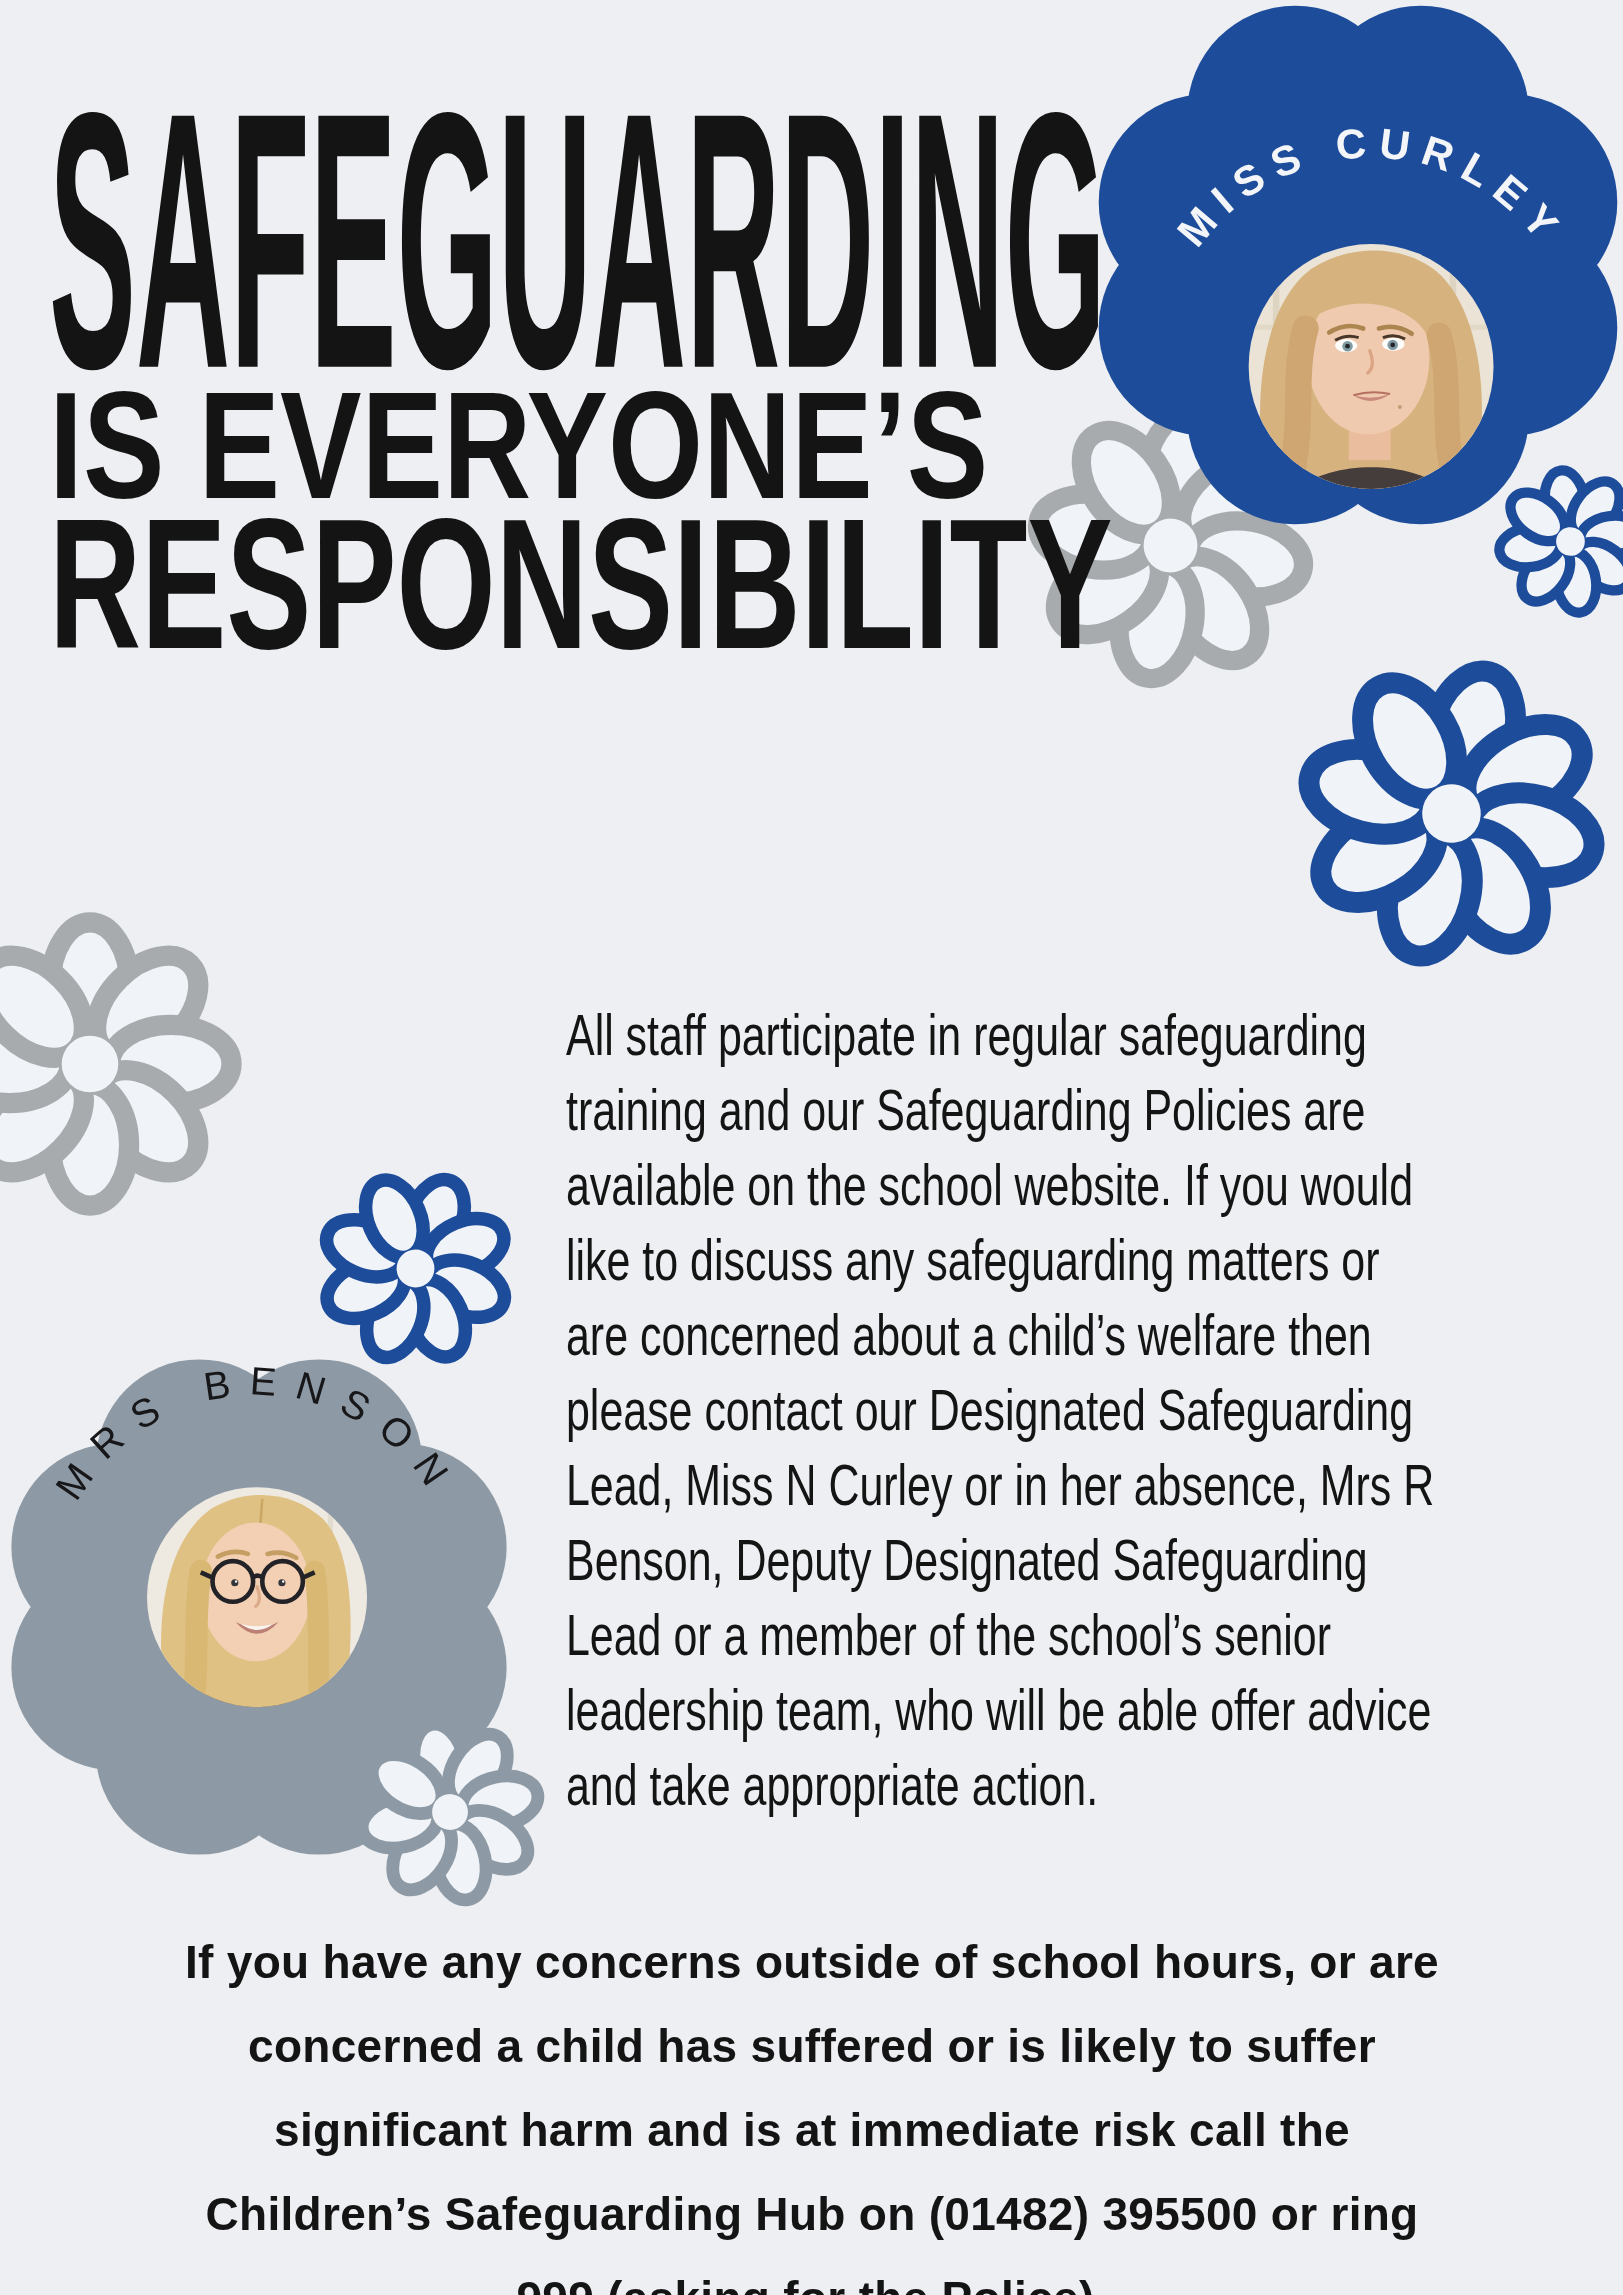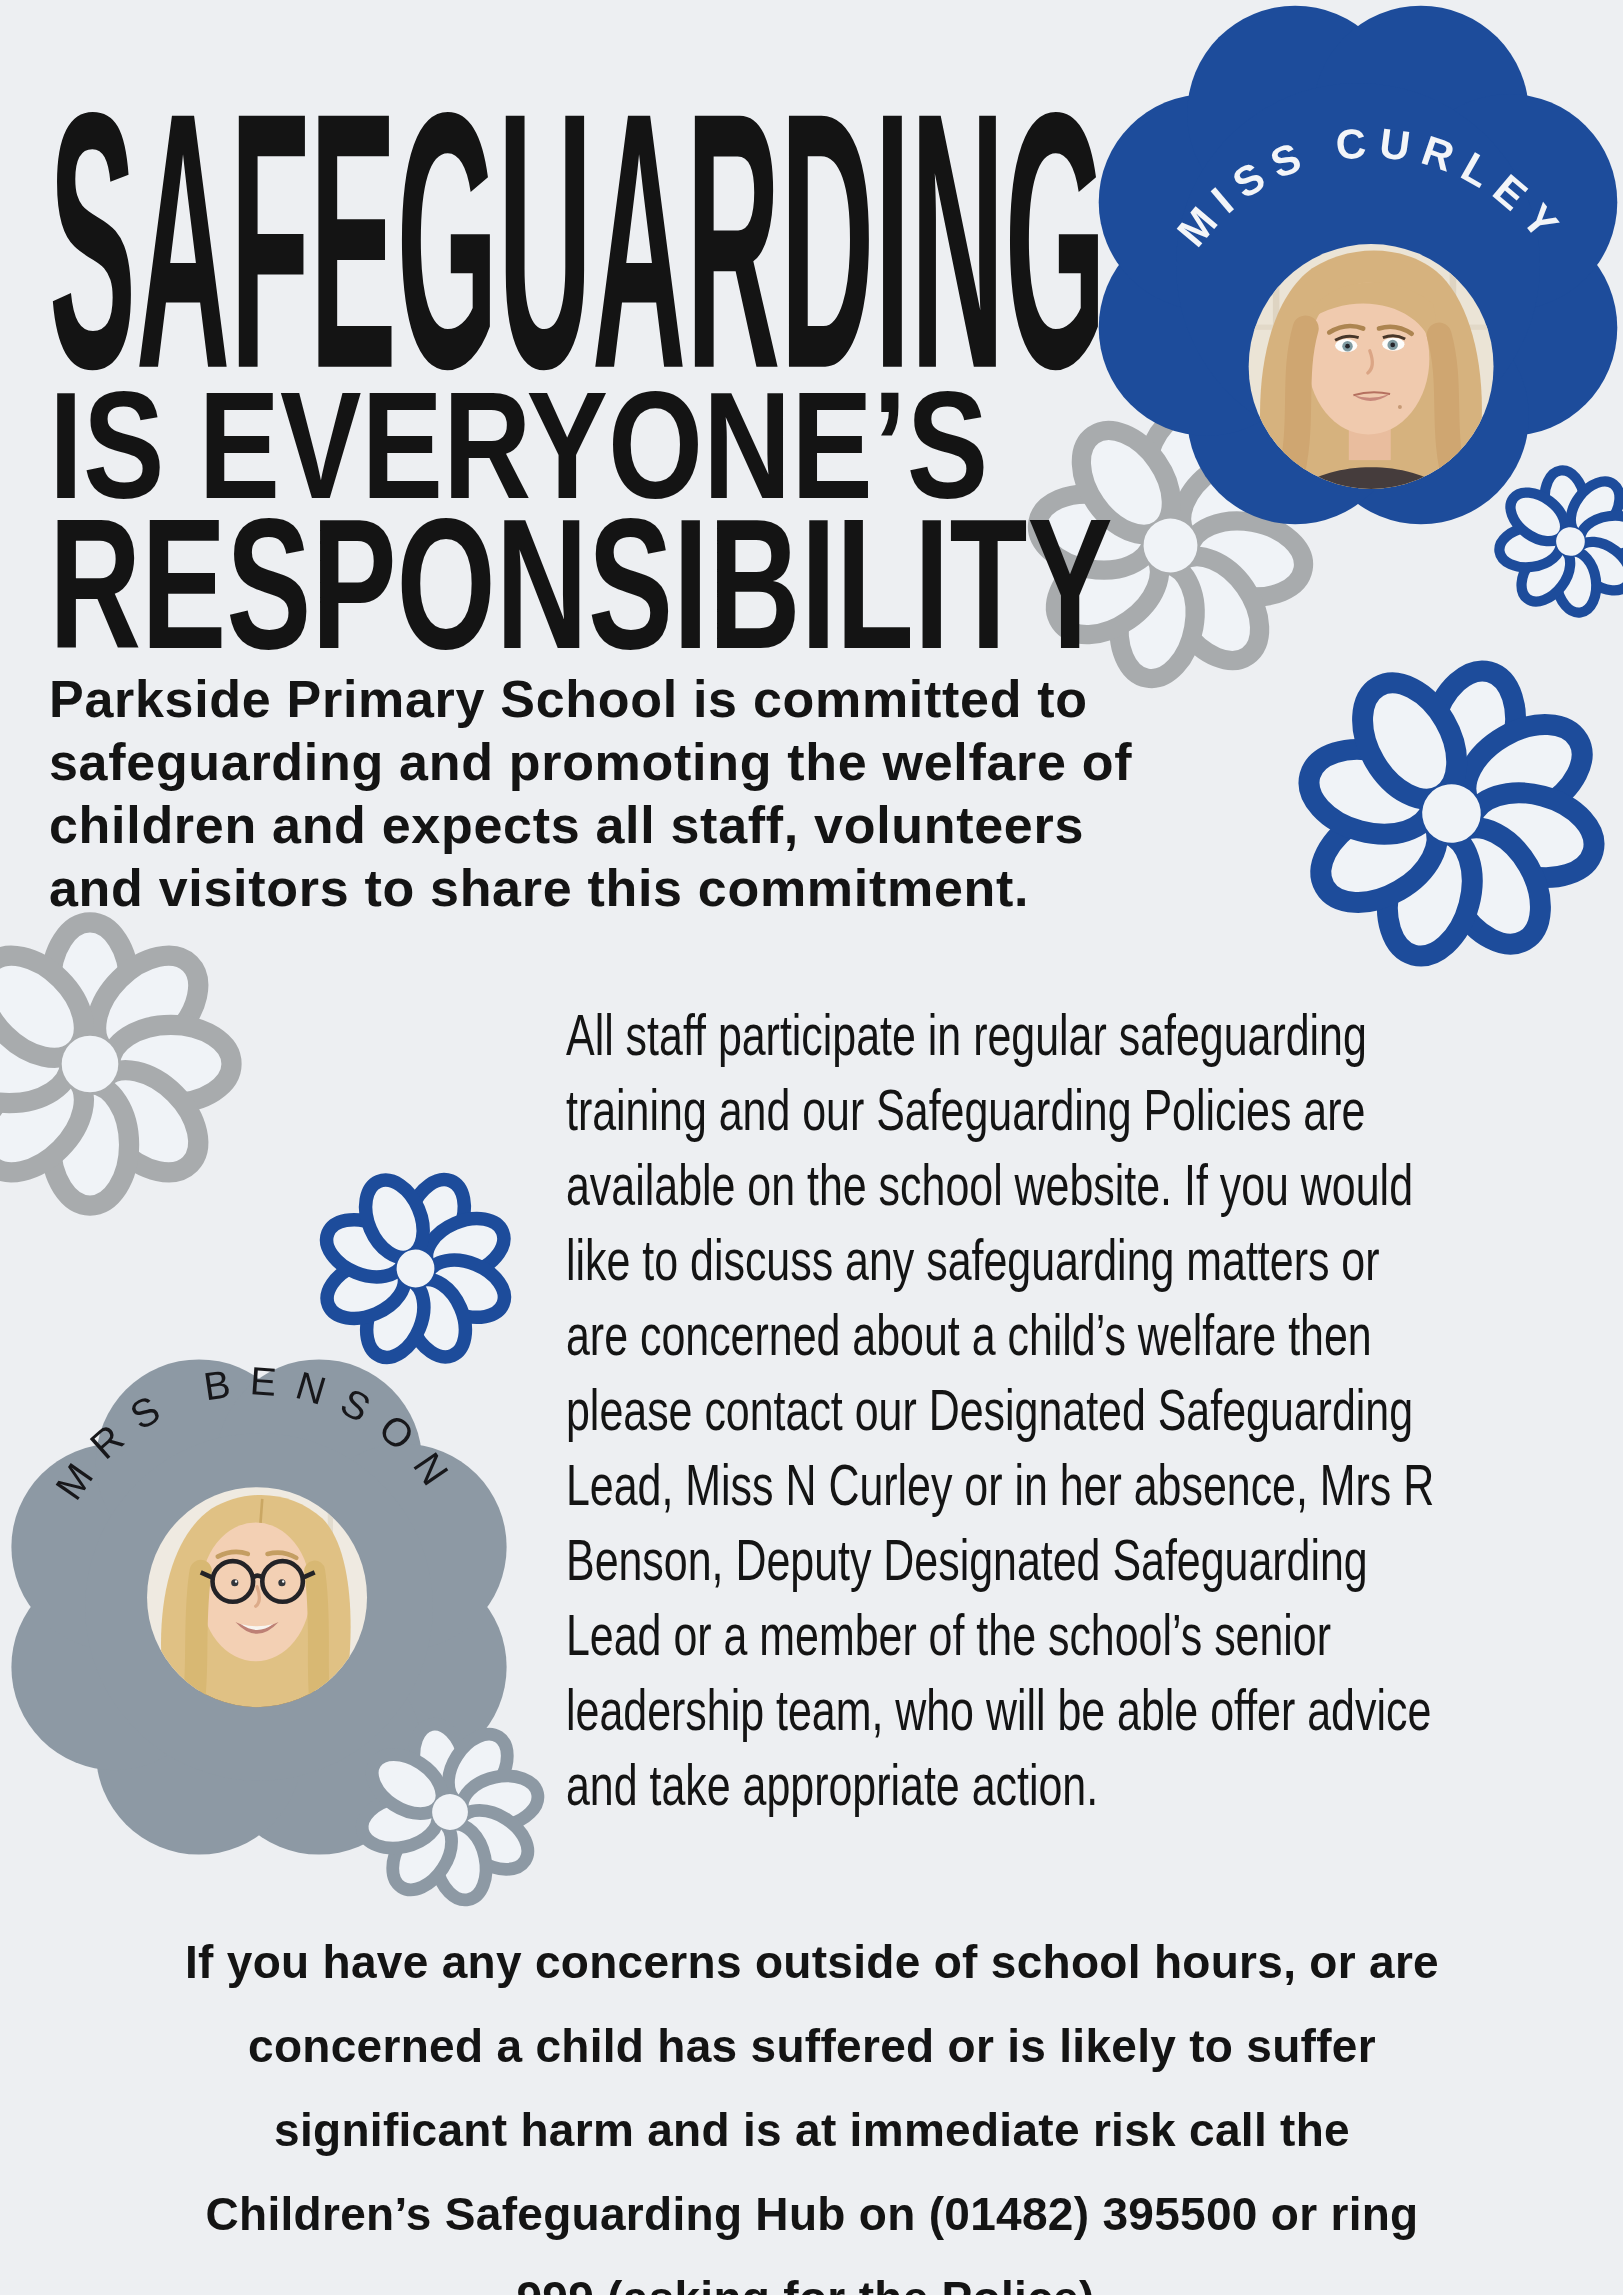--- a/index.html
+++ b/index.html
@@ -174,24 +174,20 @@
   <svg class="abs" style="left:352px;top:1714px;color:var(--bluegray)" width="196" height="196" viewBox="-115 -115 230 230">
     <use href="#daisy" transform="rotate(-12)"></use>
   </svg>
 
   <svg class="abs" style="left:0;top:0" width="1623" height="661" viewBox="0 0 2480 1010">
     <text class="title-text" transform="scale(1,2.72)" x="75" y="206" font-size="205" textLength="1615" lengthAdjust="spacingAndGlyphs">SAFEGUARDING</text>
     <text class="title-text" transform="scale(1,1.14)" x="75" y="667" font-size="205" textLength="1435" lengthAdjust="spacingAndGlyphs">IS EVERYONE’S</text>
     <text class="title-text" transform="scale(1,1.38)" x="75" y="717" font-size="205" textLength="1625" lengthAdjust="spacingAndGlyphs">RESPONSIBILITY</text>
   </svg>
 
-  <div class="abs para intro">Parkside Primary School is committed to
-safeguarding and promoting the welfare of
-children and expects all staff, volunteers
-and visitors to share this commitment.</div>
 
   <div class="abs para body-text">All staff participate in regular safeguarding
 training and our Safeguarding Policies are
 available on the school website. If you would
 like to discuss any safeguarding matters or
 are concerned about a child’s welfare then
 please contact our Designated Safeguarding
 Lead, Miss N Curley or in her absence, Mrs R
 Benson, Deputy Designated Safeguarding
 Lead or a member of the school’s senior

